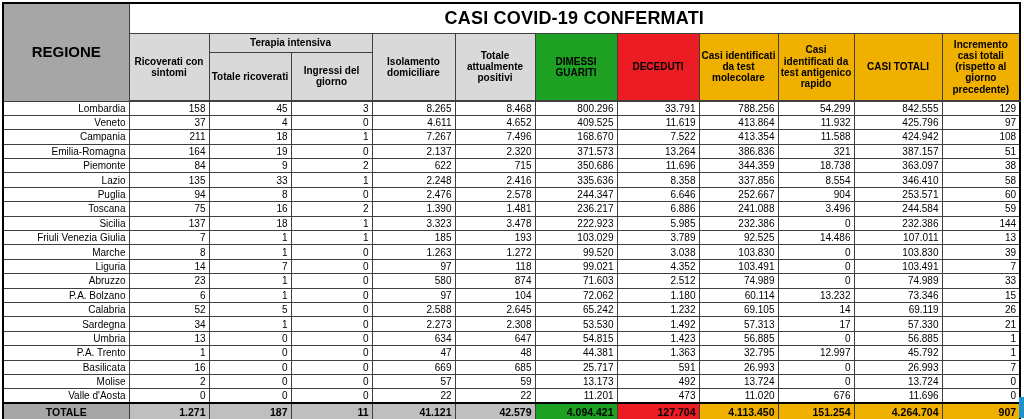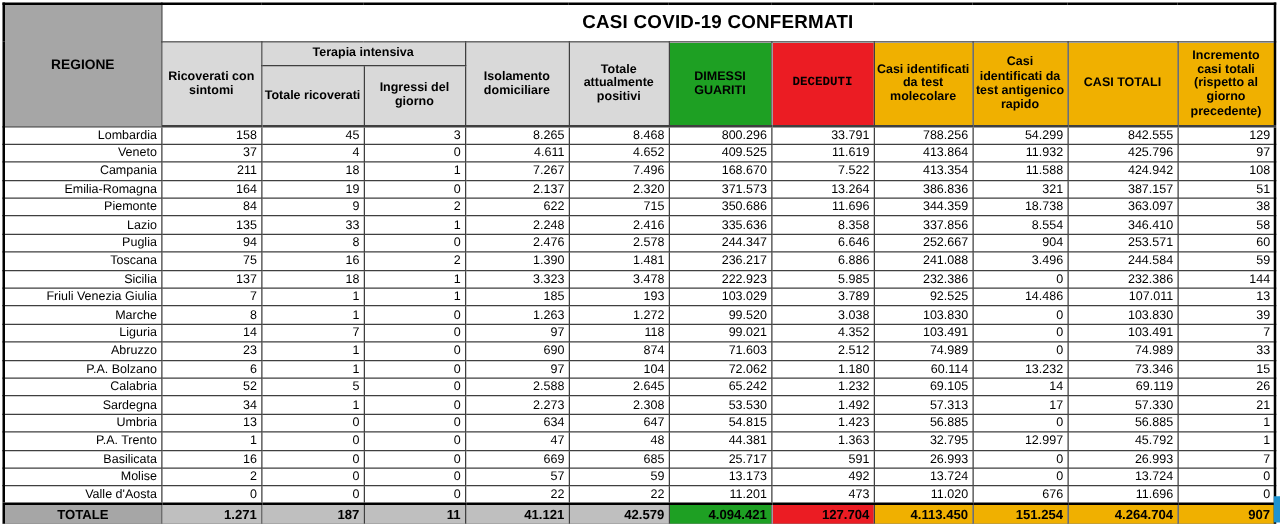--- a/index.html
+++ b/index.html
@@ -12,24 +12,24 @@
   table.covid {
     border-collapse:collapse; table-layout:fixed;
     width:1017px; margin:2px 0 0 2px;
     border:2px solid #000;
   }
   th, td { border:1px solid var(--grid-line,#3f3f3f); overflow:hidden; box-sizing:border-box; }
   thead th {
     background:var(--header-gray,#d9d9d9); font-weight:bold; font-size:10px;
     line-height:1.12; text-align:center; vertical-align:middle; padding:1px 2px; color:#000;
   }
-  th.banner { background:var(--banner-bg,#ffffff); font-size:15px; height:30px; letter-spacing:0.2px; }
-  th.regione-h { background:var(--regione-gray,#a6a6a6); font-size:11px; }
+  th.banner { background:var(--banner-bg,#ffffff); font-size:18px; height:30px; letter-spacing:0.2px; }
+  th.regione-h { background:var(--regione-gray,#a6a6a6); font-size:15px; }
   th.green-h { background:var(--green,#1ea023); }
-  th.red-h { background:var(--red,#eb1c23);font-family:Liberation Mono, monospace; }
+  th.red-h { background:var(--red,#eb1c23); }
   th.gold-h { background:var(--gold,#f0b000); }
   tr.group-row { height:19px; }
   tr.sub-row th { height:49px; }
   thead tr:last-child th, thead th[rowspan="2"] { border-bottom-width:2px; }
   tbody tr { height:14.4px; }
   tbody td { font-size:10px; padding:0 3px; color:#000; background:#fff; white-space:nowrap; }
   td.region { text-align:right; }
   td.num { text-align:right; }
   tfoot tr { height:17px; }
   tfoot td { font-weight:bold; font-size:10.5px; border-top:2px solid #000; padding:0 3px; white-space:nowrap; }
@@ -252,21 +252,21 @@
           <td class="num">103.491</td>
           <td class="num">0</td>
           <td class="num">103.491</td>
           <td class="num">7</td>
         </tr>
         <tr>
           <td class="region">Abruzzo</td>
           <td class="num">23</td>
           <td class="num">1</td>
           <td class="num">0</td>
-          <td class="num">690</td>
+          <td class="num">580</td>
           <td class="num">874</td>
           <td class="num">71.603</td>
           <td class="num">2.512</td>
           <td class="num">74.989</td>
           <td class="num">0</td>
           <td class="num">74.989</td>
           <td class="num">33</td>
         </tr>
         <tr>
           <td class="region">P.A. Bolzano</td>

